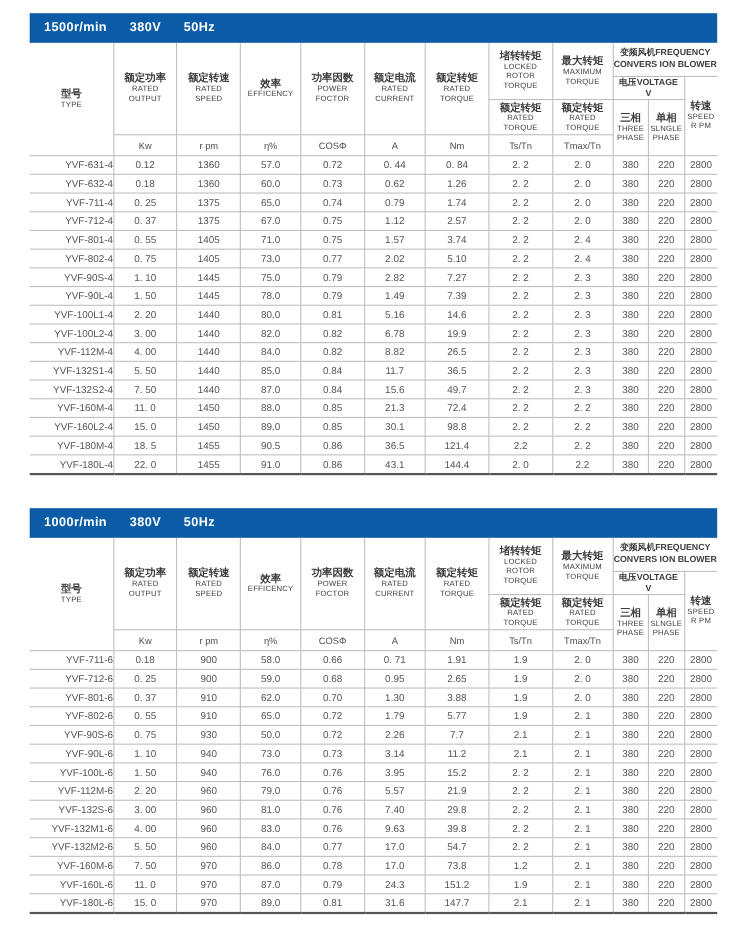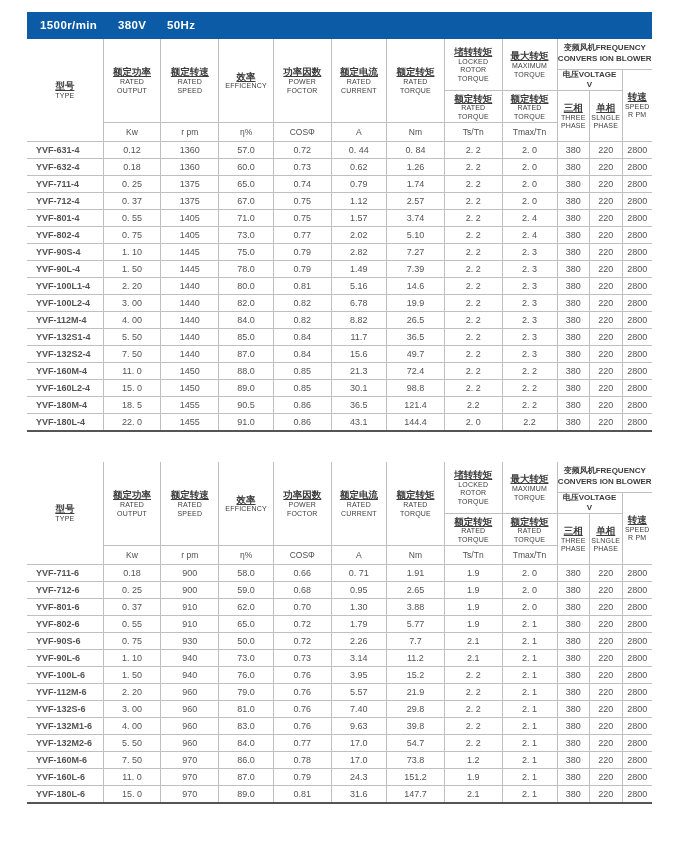--- a/index.html
+++ b/index.html
@@ -28,28 +28,28 @@
   .spec thead tr:first-child > *{border-top:0;}
   .spec tr > *:first-child{border-left:0;}
   .spec tr > *:last-child{border-right:0;}
   .spec tbody tr:last-child > *{border-bottom:2px solid #555555;}
 
   .spec thead th{font-weight:normal;background:#ffffff;}
   .r1{height:30px;}
   .r2{height:20px;}
   .r3{height:32px;}
   .r4{height:19px;}
-  .cn{font-size:9.5px;font-weight:bold;color:#3c3c3c;line-height:1.25;text-decoration:underline;}
+  .cn{font-size:9.5px;font-weight:bold;color:#3c3c3c;line-height:1.25;}
   .en{font-size:7px;color:#3c3c3c;line-height:1.18;letter-spacing:.2px;}
   .pre{white-space:pre-line;}
   .mixed{font-size:8px;font-weight:bold;color:#3c3c3c;line-height:1.3;white-space:pre-line;}
   .unit{background:#d9d9d9;font-size:8.5px;color:#3c3c3c;height:19px;}
 
   .spec tbody td{font-size:9px;height:17px;color:#545454;}
-  .spec tbody td.c-type{text-align:left;padding-left:9px;font-weight:bold;}
+  .spec tbody td.c-type{text-align:right;padding-left:9px;}
 
   
   col.w-type{width:12.2%;} col.w-out{width:9.2%;} col.w-spd{width:9.3%;}
   col.w-eff{width:8.7%;} col.w-pf{width:9.3%;} col.w-cur{width:8.8%;}
   col.w-trq{width:9.3%;} col.w-ts{width:9.2%;} col.w-tmax{width:8.8%;}
   col.w-3ph{width:5.2%;} col.w-1ph{width:5.2%;} col.w-rpm{width:4.8%;}
 </style>
 </head>
 <body>
 
@@ -408,20 +408,25 @@
             <td>2.2</td>
             <td>380</td>
             <td>220</td>
             <td>2800</td>
           </tr>
         </tbody>
     </table>
   </div>
 
   <div class="spec-block" id="block-1000">
+    <div class="title-bar">
+      <span class="title-part">1000r/min</span>
+      <span class="title-part">380V</span>
+      <span class="title-part">50Hz</span>
+    </div>
     <table class="spec">
       <colgroup>
         <col class="w-type">
           <col class="w-out">
           <col class="w-spd">
           <col class="w-eff">
         <col class="w-pf">
           <col class="w-cur">
           <col class="w-trq">
           <col class="w-ts">

